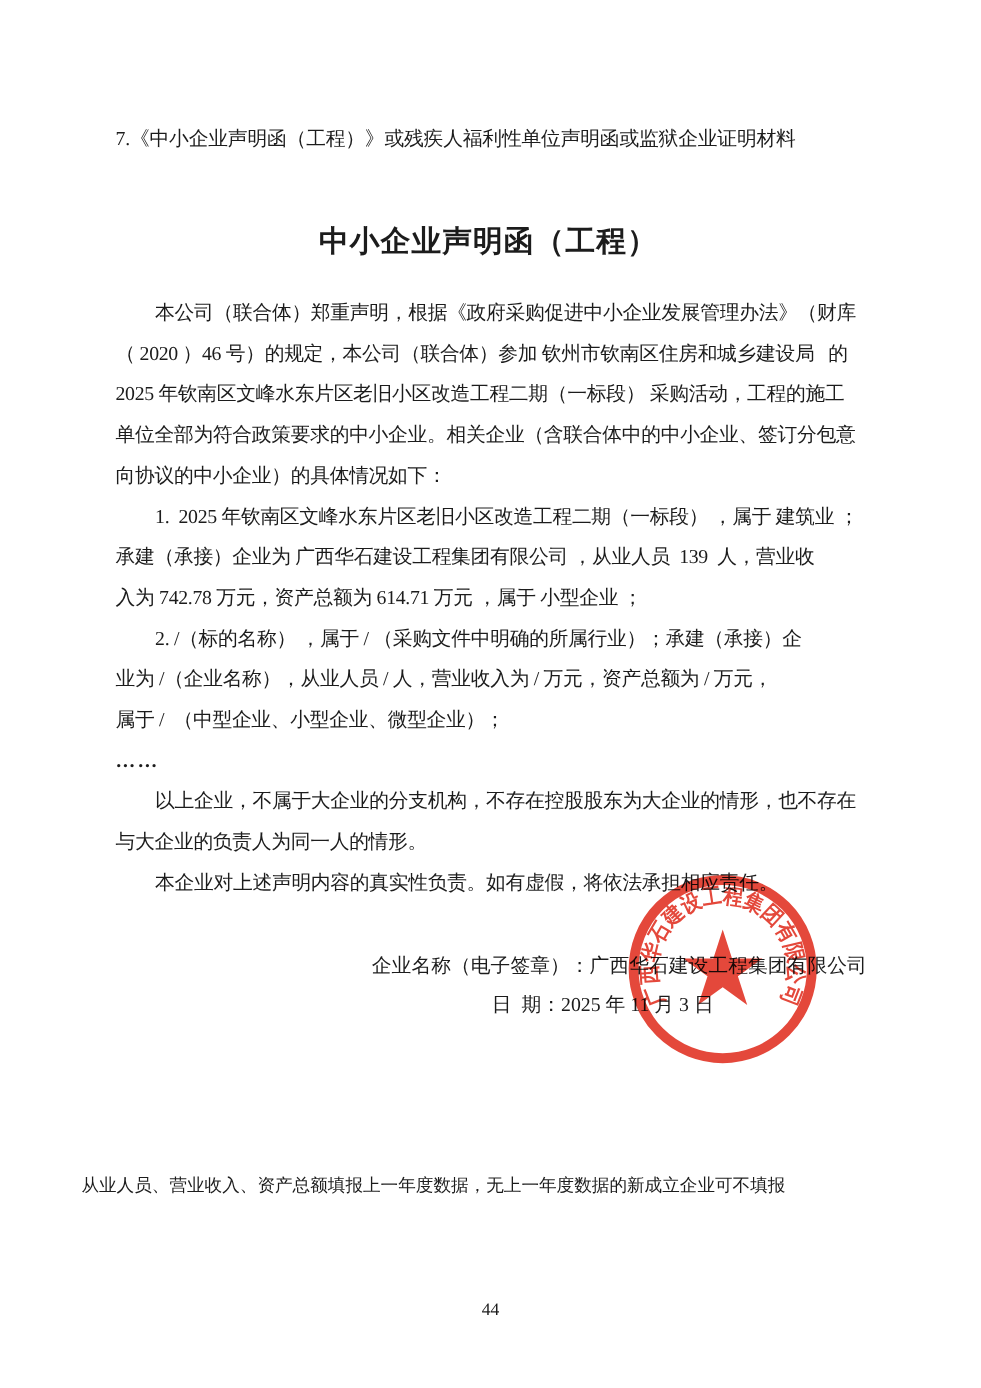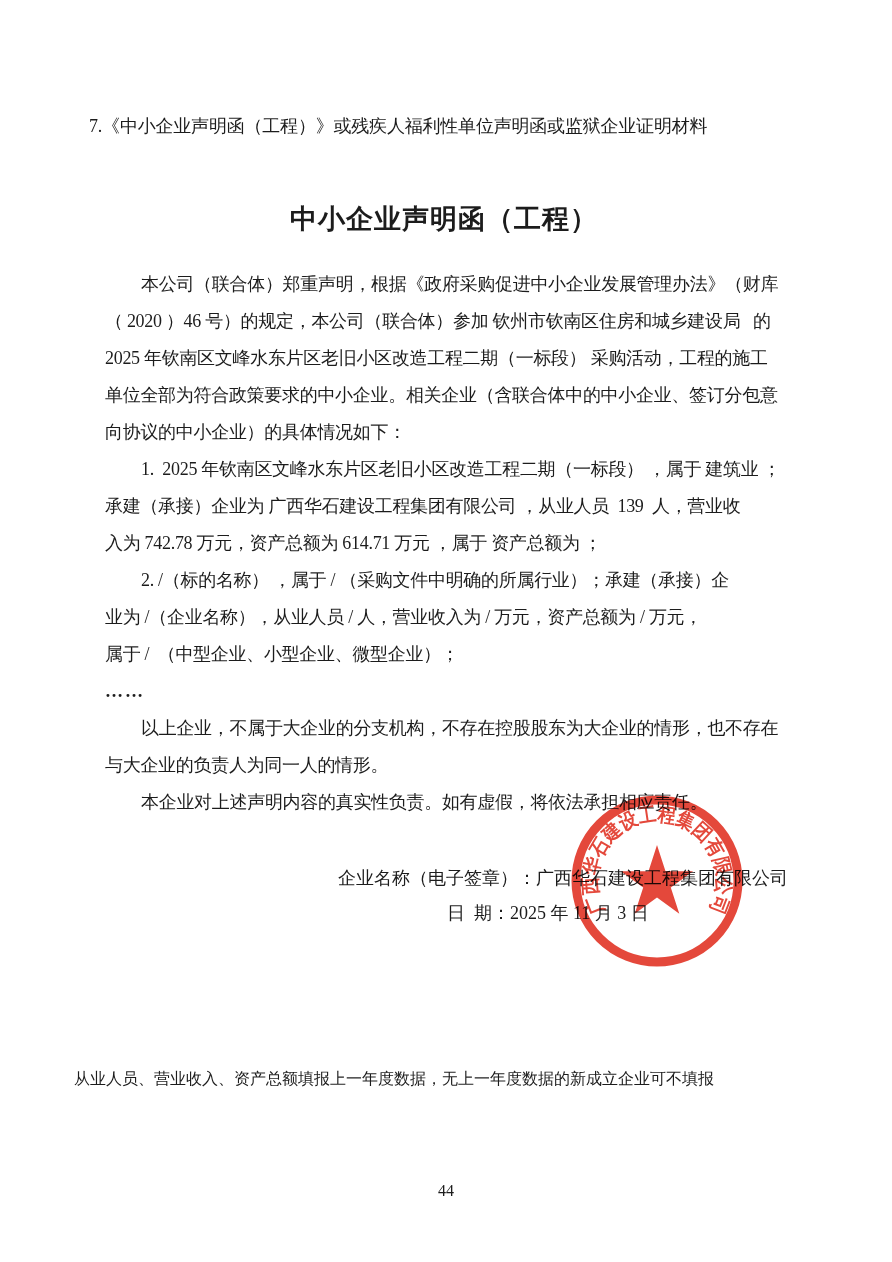--- a/index.html
+++ b/index.html
@@ -5,21 +5,21 @@
   html,body{margin:0;padding:0;background:#ffffff;}
   .page{
     position:relative;
     width:892px;height:1262px;
     background:#ffffff;
     font-family:"Liberation Serif","DejaVu Serif",serif;
     color:#1c1c1c;
     overflow:hidden;
   }
   .doc-header{
-    position:absolute;top:113px;left:89px;width:700px;
+    position:absolute;top:113px;left:105px;width:700px;
     font-size:18px;line-height:26px;letter-spacing:-0.2px;
     white-space:pre;
   }
   .title{
     position:absolute;top:201px;left:0;width:888px;margin:0;
     text-align:center;font-size:27px;font-weight:bold;letter-spacing:1px;
   }
   .body{
     position:absolute;top:266px;left:105px;width:700px;
     font-size:18px;letter-spacing:-0.3px;
@@ -63,21 +63,21 @@
   <h1 class="title">中小企业声明函（工程）</h1>
 
   <div class="body" id="body-lines">
       <div class="line indent"><span class="seg">本公司（联合体）郑重声明，根据《政府采购促进中小企业发展管理办法》（财库</span></div>
       <div class="line"><span class="seg">（ 2020 ）46 号）的规定，本公司（联合体）参加</span><span class="seg u"> 钦州市钦南区住房和城乡建设局   </span><span class="seg">的</span></div>
       <div class="line"><span class="seg u">2025 年钦南区文峰水东片区老旧小区改造工程二期（一标段） </span><span class="seg">采购活动，工程的施工</span></div>
       <div class="line"><span class="seg">单位全部为符合政策要求的中小企业。相关企业（含联合体中的中小企业、签订分包意</span></div>
       <div class="line"><span class="seg">向协议的中小企业）的具体情况如下：</span></div>
       <div class="line indent"><span class="seg">1.</span><span class="seg u">  2025 年钦南区文峰水东片区老旧小区改造工程二期（一标段） </span><span class="seg">，属于</span><span class="seg u"> 建筑业 </span><span class="seg">；</span></div>
       <div class="line"><span class="seg">承建（承接）企业为</span><span class="seg u"> 广西华石建设工程集团有限公司 </span><span class="seg">，从业人员</span><span class="seg u">  139  </span><span class="seg">人，营业收</span></div>
-      <div class="line"><span class="seg">入为</span><span class="seg u"> 742.78 </span><span class="seg">万元，资产总额为</span><span class="seg u"> 614.71 </span><span class="seg">万元 ，属于</span><span class="seg u"> 资产总额为 </span><span class="seg">；</span></div>
+      <div class="line"><span class="seg">入为</span><span class="seg u"> 742.78 </span><span class="seg">万元，资产总额为</span><span class="seg u"> 614.71 </span><span class="seg">万元 ，属于</span><span class="seg u"> 小型企业 </span><span class="seg">；</span></div>
       <div class="line indent"><span class="seg">2.</span><span class="seg u"> /（标的名称） </span><span class="seg">，属于</span><span class="seg u"> / （采购文件中明确的所属行业）</span><span class="seg">；承建（承接）企</span></div>
       <div class="line"><span class="seg u">业为 /（企业名称）</span><span class="seg">，从业人员</span><span class="seg u"> / </span><span class="seg">人，营业收入为</span><span class="seg u"> / </span><span class="seg">万元，资产总额为</span><span class="seg u"> / </span><span class="seg">万元，</span></div>
       <div class="line"><span class="seg">属于</span><span class="seg u"> / </span><span class="seg"> （中型企业、小型企业、微型企业）；</span></div>
       <div class="line bold"><span class="seg">……</span></div>
       <div class="line indent"><span class="seg">以上企业，不属于大企业的分支机构，不存在控股股东为大企业的情形，也不存在</span></div>
       <div class="line"><span class="seg">与大企业的负责人为同一人的情形。</span></div>
       <div class="line indent"><span class="seg">本企业对上述声明内容的真实性负责。如有虚假，将依法承担相应责任。</span></div>
     </div>
 
   <div class="sig sig-company">企业名称（电子签章）：广西华石建设工程集团有限公司</div>

